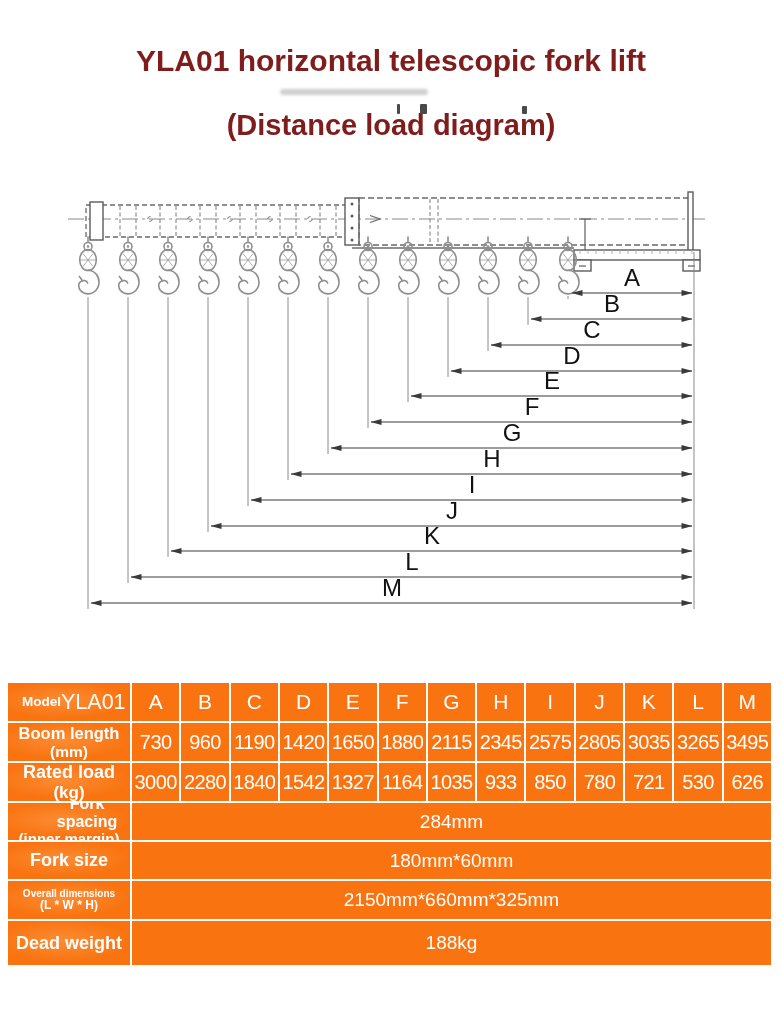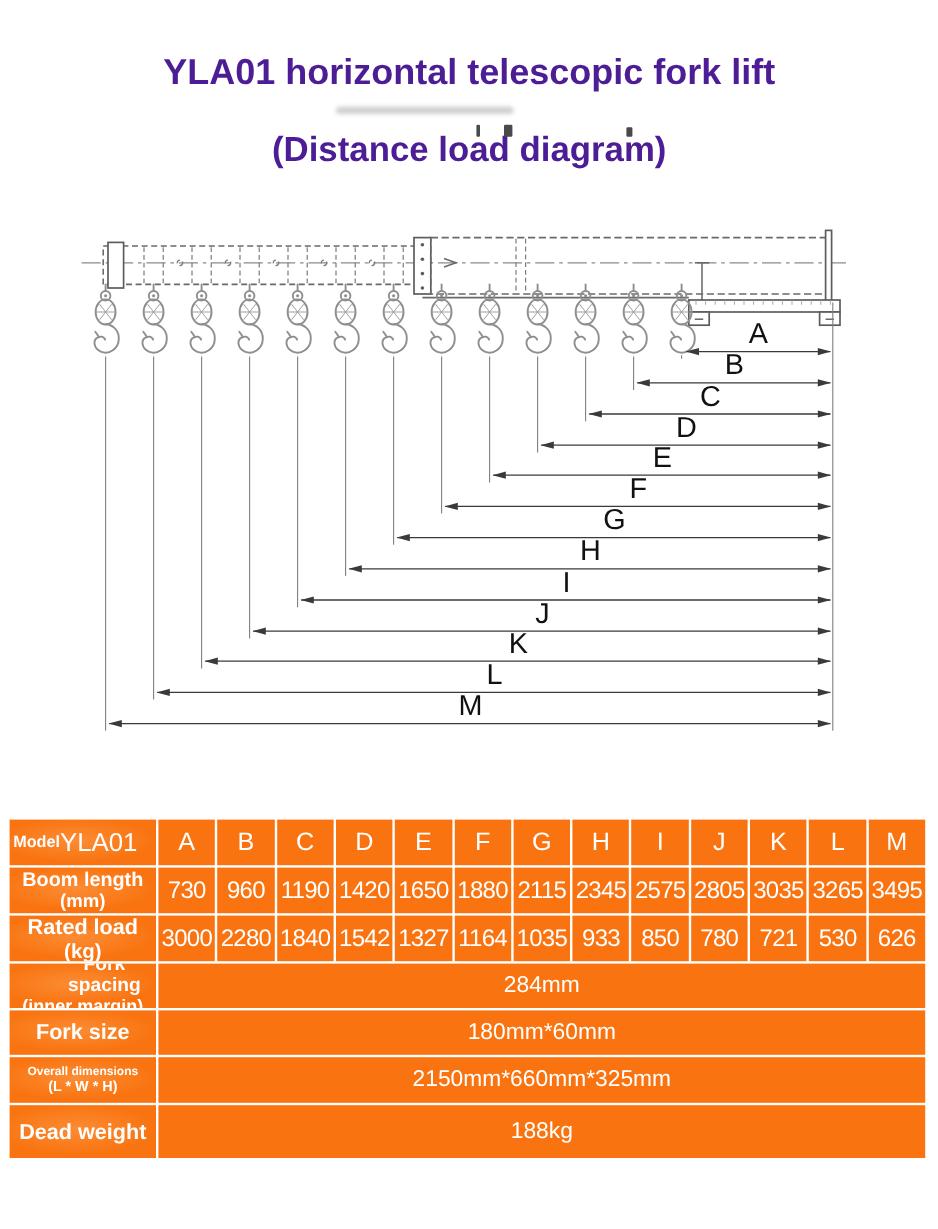--- a/index.html
+++ b/index.html
@@ -1,21 +1,21 @@
 <!DOCTYPE html>
 <html><head>
 <meta charset="utf-8">
 <style>
   html,body{margin:0;padding:0;background:#ffffff;}
   body{width:782px;height:1024px;position:relative;overflow:hidden;
        font-family:"Liberation Sans", sans-serif;}
 
   
   .title-line{position:absolute;left:0;width:782px;text-align:center;
-              color:#4c1d95;font-weight:bold;letter-spacing:0px;}
+              color:#7f1d1d;font-weight:bold;letter-spacing:0px;}
   #title1{top:44px;font-size:30px;}
   #title2{top:109px;font-size:29px;}
   .smudge{position:absolute;background:#cfcfcf;border-radius:4px;filter:blur(1.6px);}
   .mark{position:absolute;background:#4a4a4a;border-radius:1px;}
 
   
   #diagram{position:absolute;left:0;top:160px;width:782px;height:470px;}
   .boom{stroke:#6a6a6a;fill:none;stroke-width:1.3;}
   .boom-solid{stroke:#5c5c5c;fill:#ffffff;stroke-width:1.4;}
   .seg{stroke:#7a7a7a;fill:none;stroke-width:1;stroke-dasharray:4 2.5;}
@@ -35,21 +35,21 @@
               gap:2px;background:#ffffff;}
   .cell{background:#f97411;color:#ffffff;display:flex;align-items:center;
         justify-content:center;overflow:hidden;}
   .label{flex-direction:column;line-height:1.12;text-align:center;
          background:radial-gradient(ellipse 75% 65% at 45% 45%,rgba(255,160,80,.55) 0%,rgba(255,160,80,0) 72%),#f97411;}
   .lbl-main{font-weight:bold;font-size:16.5px;}
   .lbl-sub{font-weight:bold;font-size:15.5px;}
   .lbl-big{font-weight:bold;font-size:18px;}
   .lbl-sm{font-weight:bold;font-size:10px;}
   .lbl-xs{font-weight:bold;font-size:12px;text-align:right;}
-  .model-cell{flex-direction:row;align-items:center;justify-content:flex-start;padding-left:3px;}
+  .model-cell{flex-direction:row;align-items:center;justify-content:flex-start;padding-left:14px;}
   .model-sm{font-weight:bold;font-size:13.5px;}
   .model-lg{font-size:21.5px;font-weight:400;}
   .letter{font-size:21px;font-weight:400;}
   .num{font-size:20px;font-weight:400;letter-spacing:-0.6px;}
   .merged{grid-column:2 / span 13;font-size:19px;font-weight:400;}
 </style>
 </head>
 <body>
 
 <div id="title1" class="title-line">YLA01 horizontal telescopic fork lift</div>

